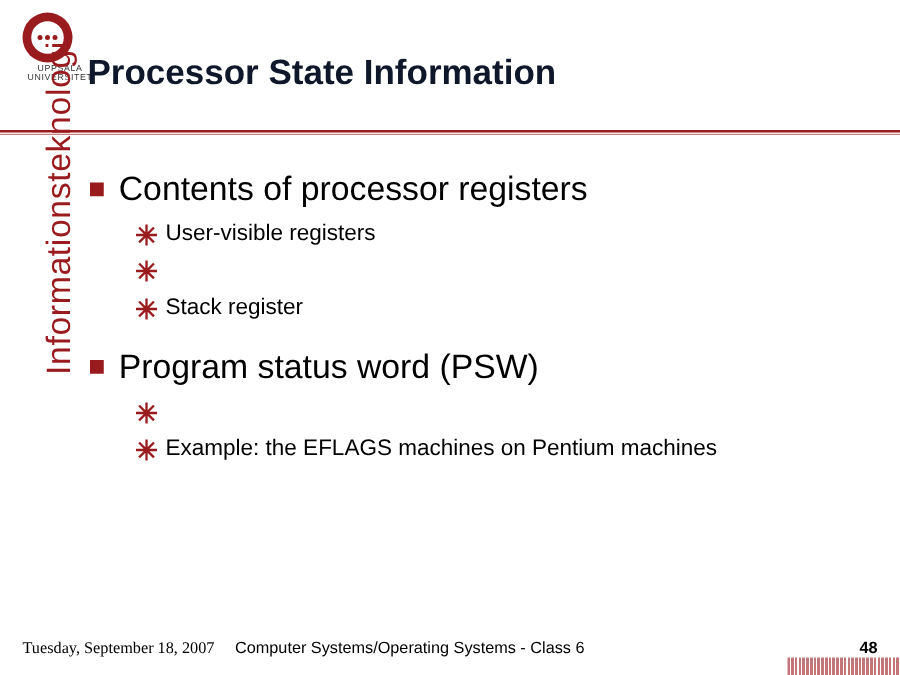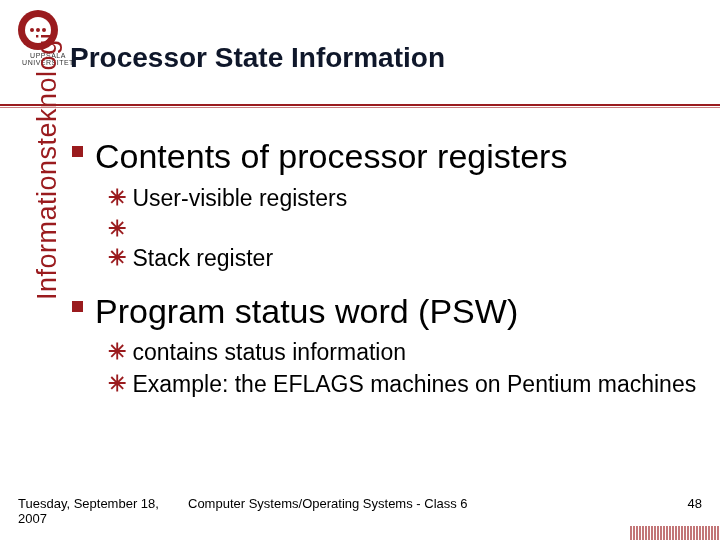--- a/index.html
+++ b/index.html
@@ -61,36 +61,36 @@
     color: #000;
   }
   .lvl1 {
     margin: 10px 0 6px 0;
   }
   .lvl1-row { display:flex; align-items:flex-start; }
   .sq {
     width: 11px; height: 11px; background:#9a1b1e; flex:none;
     margin: 11px 12px 0 0;
   }
-  .lvl1-text { font-size: 34px; line-height: 1.25; }
+  .lvl1-text { font-size: 27px; line-height: 1.25; }
   .lvl2-group { margin: 6px 0 16px 36px; }
   .lvl2 { display:flex; align-items:flex-start; margin: 2px 0; }
   .ast {
     color:#9a1b1e; font-size: 22px; line-height: 1.25;
     flex:none; margin-right:6px; font-weight:bold;
   }
-  .lvl2-text { font-size: 23px; line-height: 1.28; }
+  .lvl2-text { font-size: 18px; line-height: 1.28; }
   .footer {
     position:absolute; left:18px; right:18px; bottom:14px;
     display:flex; align-items:flex-start; justify-content:space-between;
     font-size: 13px; color:#000;
   }
-  .footer .date { width: 170px; }
+  .footer .date { width: 170px; font-family: Liberation Serif, serif; }
   .footer .mid { flex:1; text-align:left; }
-  .footer .num { width:40px; text-align:right; }
+  .footer .num { width:40px; text-align:right;font-weight:bold; }
   .deco {
     position:absolute; right:0; bottom:0; width:90px; height:14px;
     background: repeating-linear-gradient(90deg,#9a1b1e 0 2px,#fff 2px 3px);
     opacity:.6;
   }
 </style>
 </head>
 <body>
 
 <div class="header">
@@ -135,21 +135,20 @@
   </div>
 
   <div class="lvl1">
     <div class="lvl1-row">
       <span class="sq"></span>
       <span class="lvl1-text">Program status word (PSW)</span>
     </div>
     <div class="lvl2-group">
       <div class="lvl2">
         <span class="ast">✳</span>
-        <span class="lvl2-text">contains status information</span>
       </div>
       <div class="lvl2">
         <span class="ast">✳</span>
         <span class="lvl2-text">Example: the EFLAGS machines on Pentium machines</span>
       </div>
     </div>
   </div>
 </div>
 
 <div class="footer">

